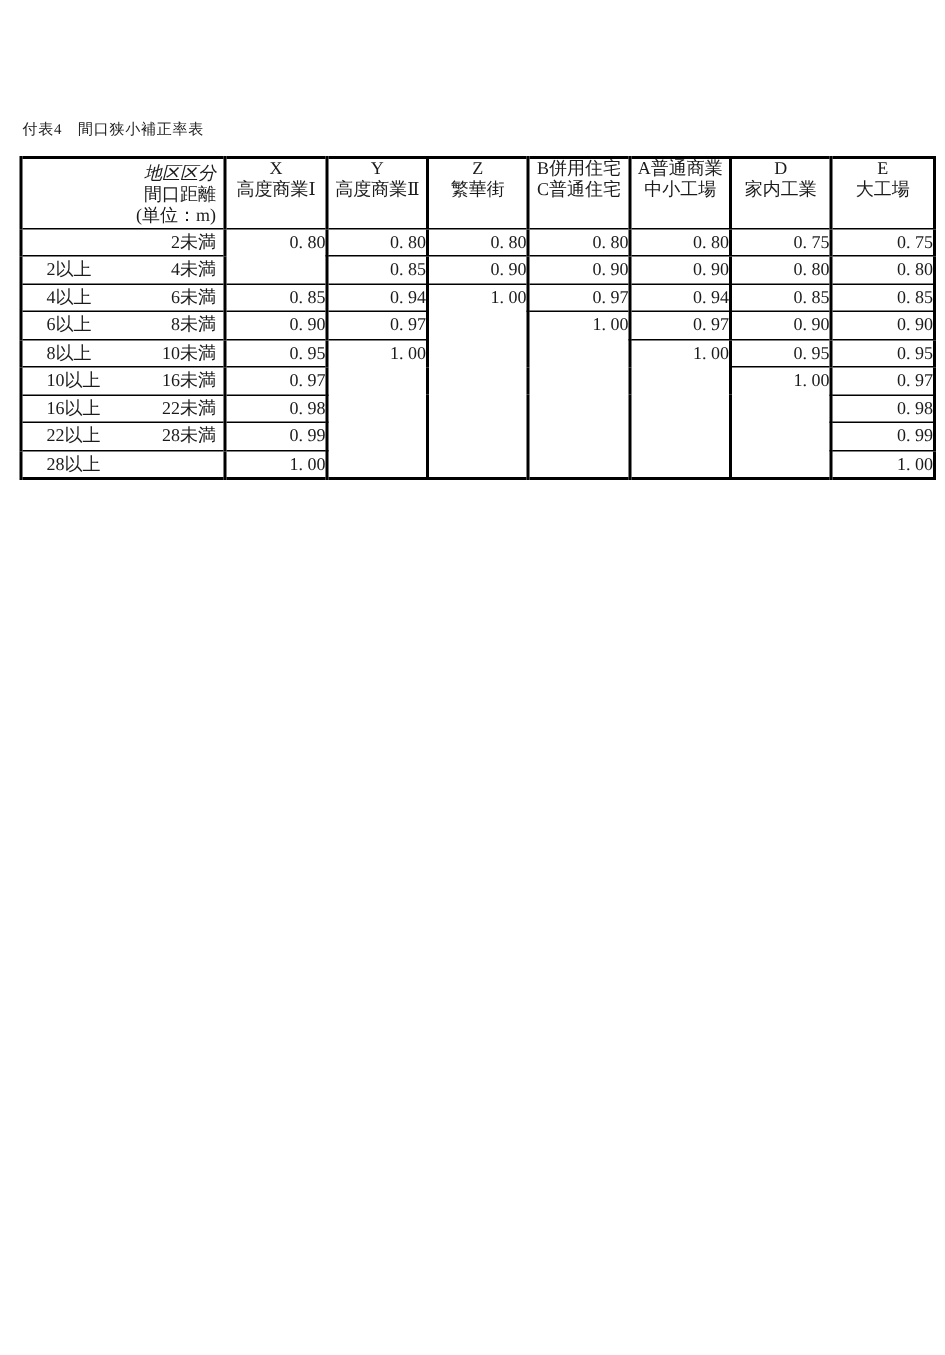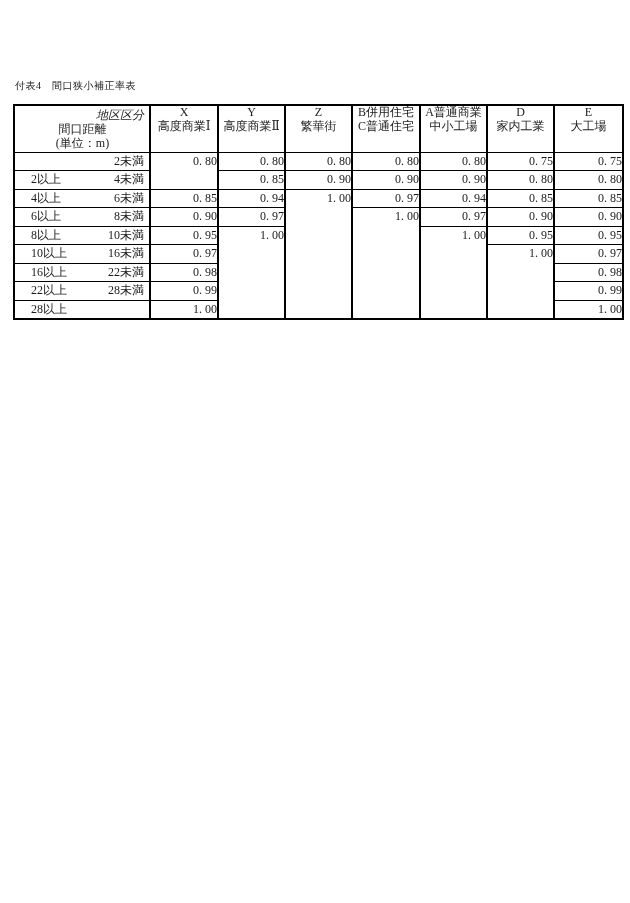--- a/index.html
+++ b/index.html
@@ -44,21 +44,21 @@
     padding: 0;
     font-weight: 400;
   }
   thead th { border-bottom-width: 2px; }
   thead tr { height: 47px; }
   tbody tr { height: 17.5px; }
 
   th.corner { vertical-align: top; }
   .corner-inner { padding: 2px 5px 0 6px; line-height: 14px; }
   .corner-l1 { text-align: right; font-style: italic; }
-  .corner-l2, .corner-l3 { text-align: center; }
+  .corner-l2, .corner-l3 { text-align: right; }
 
   th.hcell { vertical-align: top; text-align: center; }
   th.hcell div { line-height: 13.5px; }
   th.h-top { padding-top: 4px; }
   th.h-mid { padding-top: 10px; }
 
   td.lbl { vertical-align: top; }
   .range {
     display: flex;
     justify-content: space-between;

